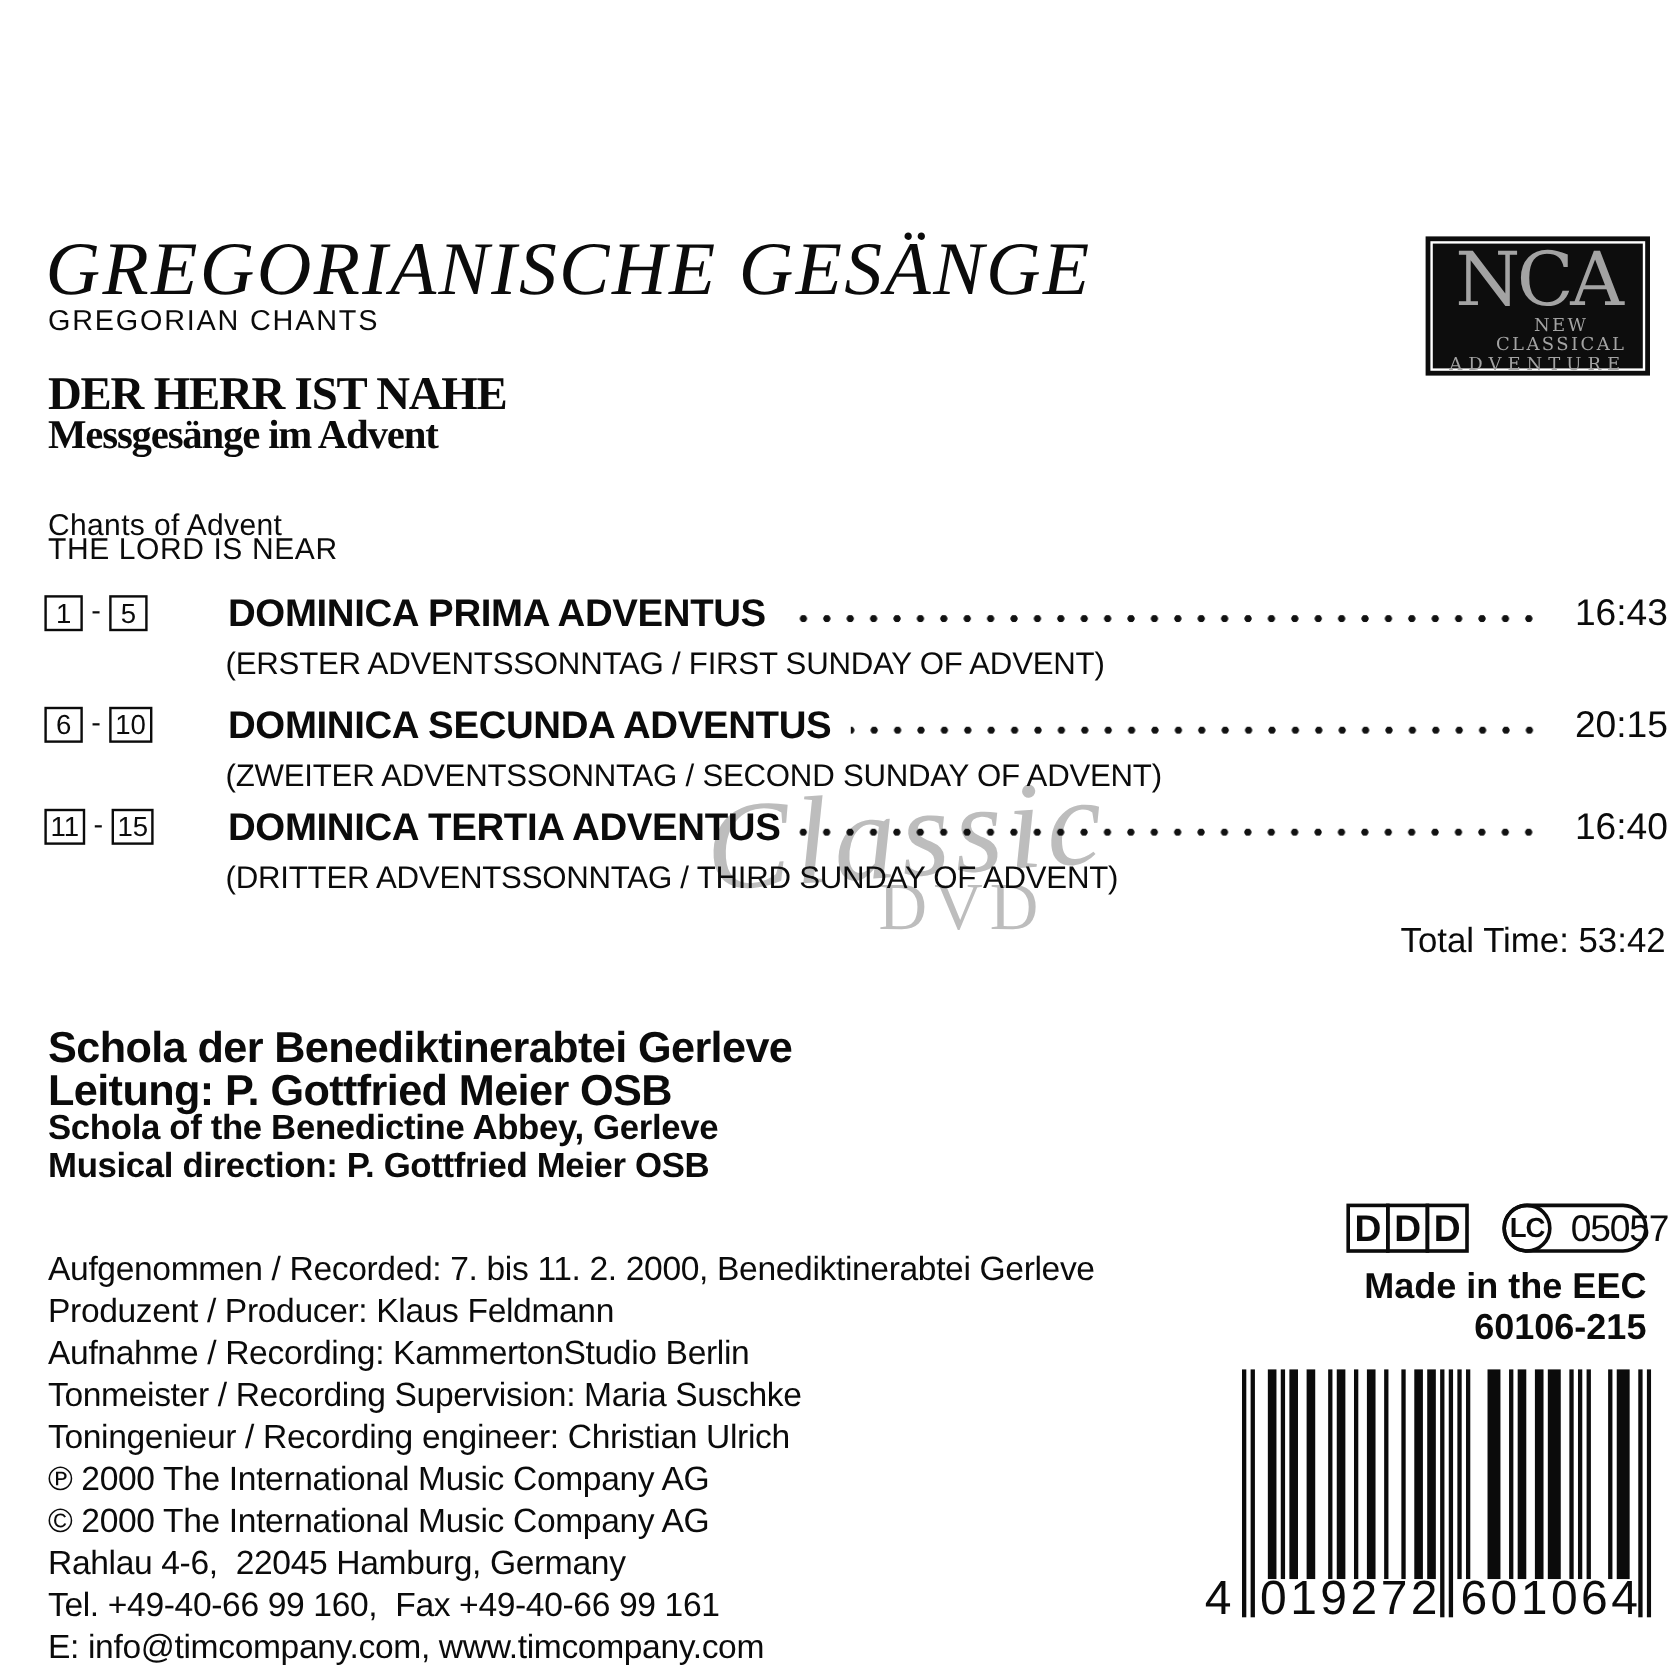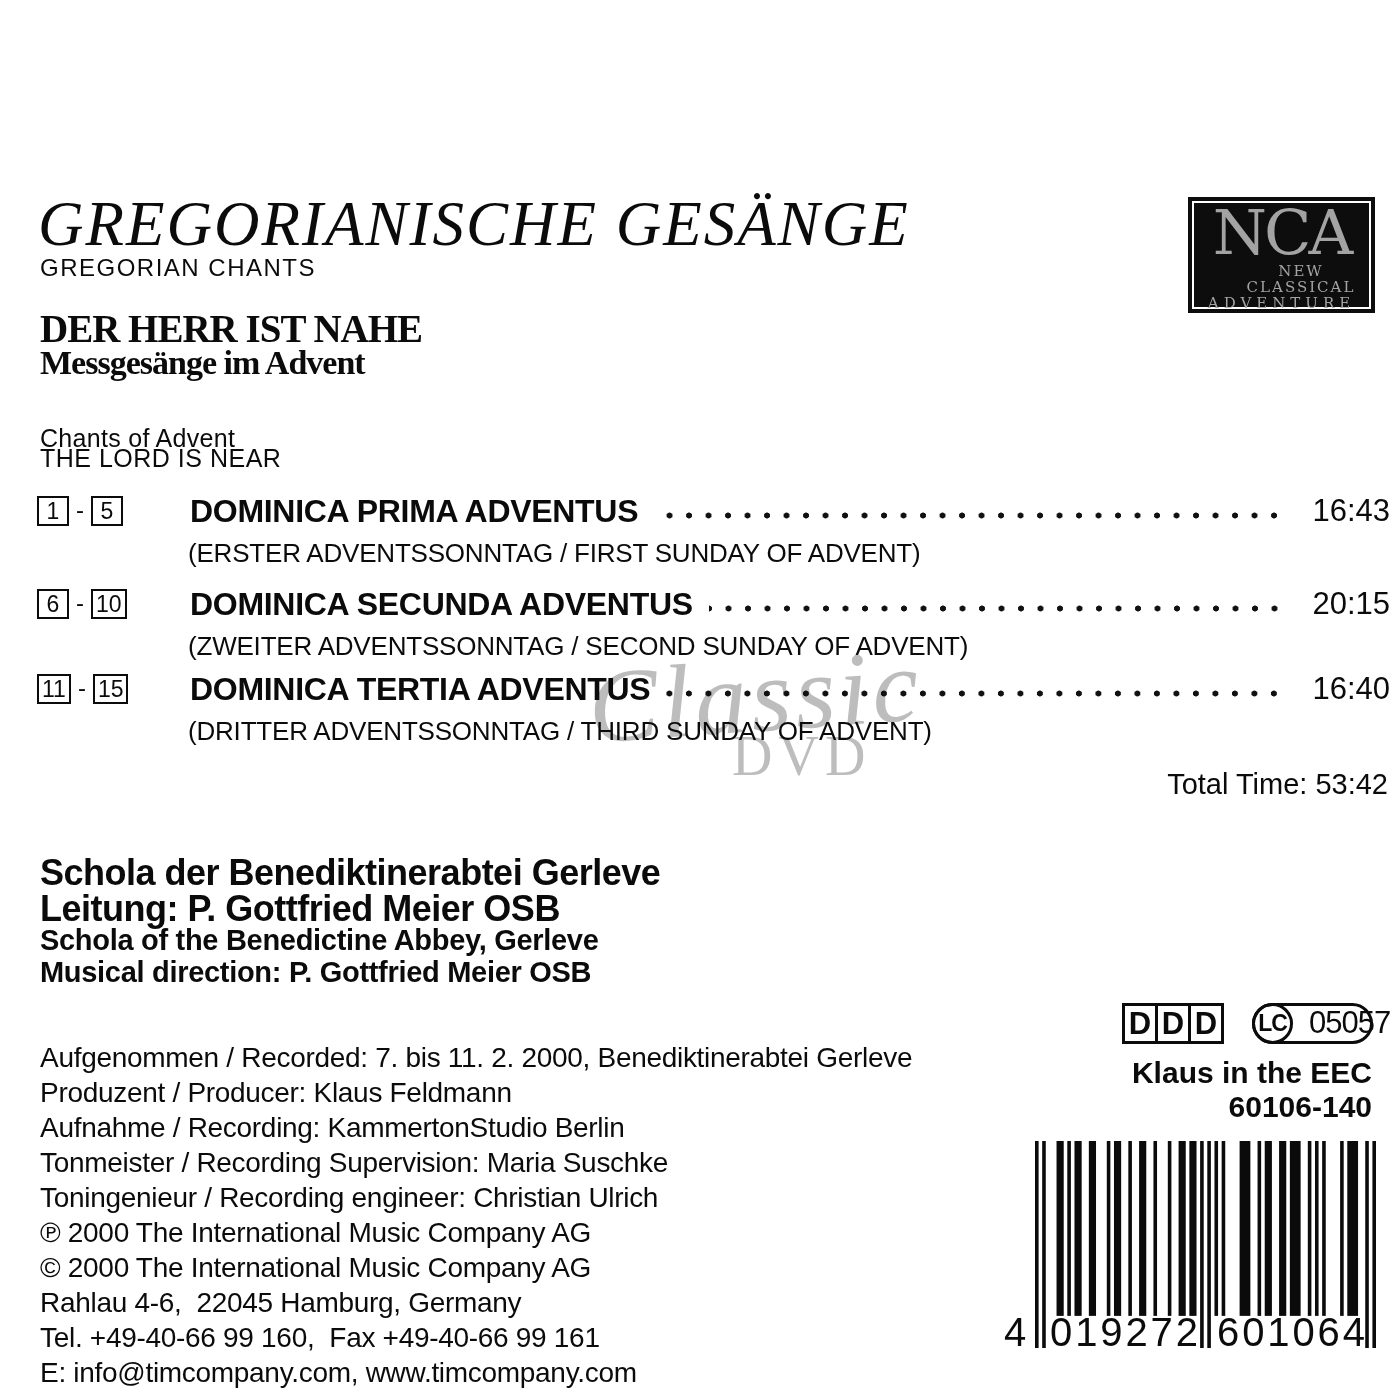--- a/index.html
+++ b/index.html
@@ -101,21 +101,21 @@
   
   .ddd{left:1122px;top:1003px;display:flex;z-index:2;}
   .ddd-box{
     width:30px;height:35px;border:3px solid #0b0b0b;
     font-weight:bold;font-size:31px;line-height:35px;text-align:center;
   }
   .ddd-box + .ddd-box{margin-left:-3px;}
   .lc-pill{
     left:1252px;top:1003px;width:115px;height:35px;
     border:3px solid #0b0b0b;border-radius:21px;
-    display:flex;align-items:flex-end;z-index:2;
+    display:flex;align-items:flex-start;z-index:2;
   }
   .lc-circle{
     width:35px;height:35px;border:3px solid #0b0b0b;border-radius:50%;
     margin:-3px 0 -3px -3px;flex:none;
     font-weight:bold;font-size:23px;line-height:35px;text-align:center;letter-spacing:-1px;
   }
   .lc-num{font-size:31px;letter-spacing:-1px;margin-left:16px;}
   .made-in{right:28px;top:1056px;font-weight:bold;font-size:30px;z-index:2;}
   .catalog{right:28px;top:1090px;font-weight:bold;font-size:30px;z-index:2;}
 
@@ -206,22 +206,22 @@
 
   <div class="abs ddd">
     <div class="ddd-box">D</div>
     <div class="ddd-box">D</div>
     <div class="ddd-box">D</div>
   </div>
   <div class="abs lc-pill">
     <div class="lc-circle">LC</div>
     <div class="lc-num">05057</div>
   </div>
-  <div class="abs made-in">Klaus in the EEC</div>
-  <div class="abs catalog">60106-140</div>
+  <div class="abs made-in">Made in the EEC</div>
+  <div class="abs catalog">60106-215</div>
 
   <svg class="abs barcode-svg" width="341" height="207" viewBox="0 0 95 58" preserveAspectRatio="none">
       <rect x="0" y="0" width="1" height="58"></rect>
       <rect x="2" y="0" width="1" height="58"></rect>
       <rect x="6" y="0" width="2" height="49"></rect>
       <rect x="9" y="0" width="1" height="49"></rect>
       <rect x="11" y="0" width="2" height="49"></rect>
       <rect x="15" y="0" width="2" height="49"></rect>
       <rect x="20" y="0" width="1" height="49"></rect>
       <rect x="22" y="0" width="2" height="49"></rect>

